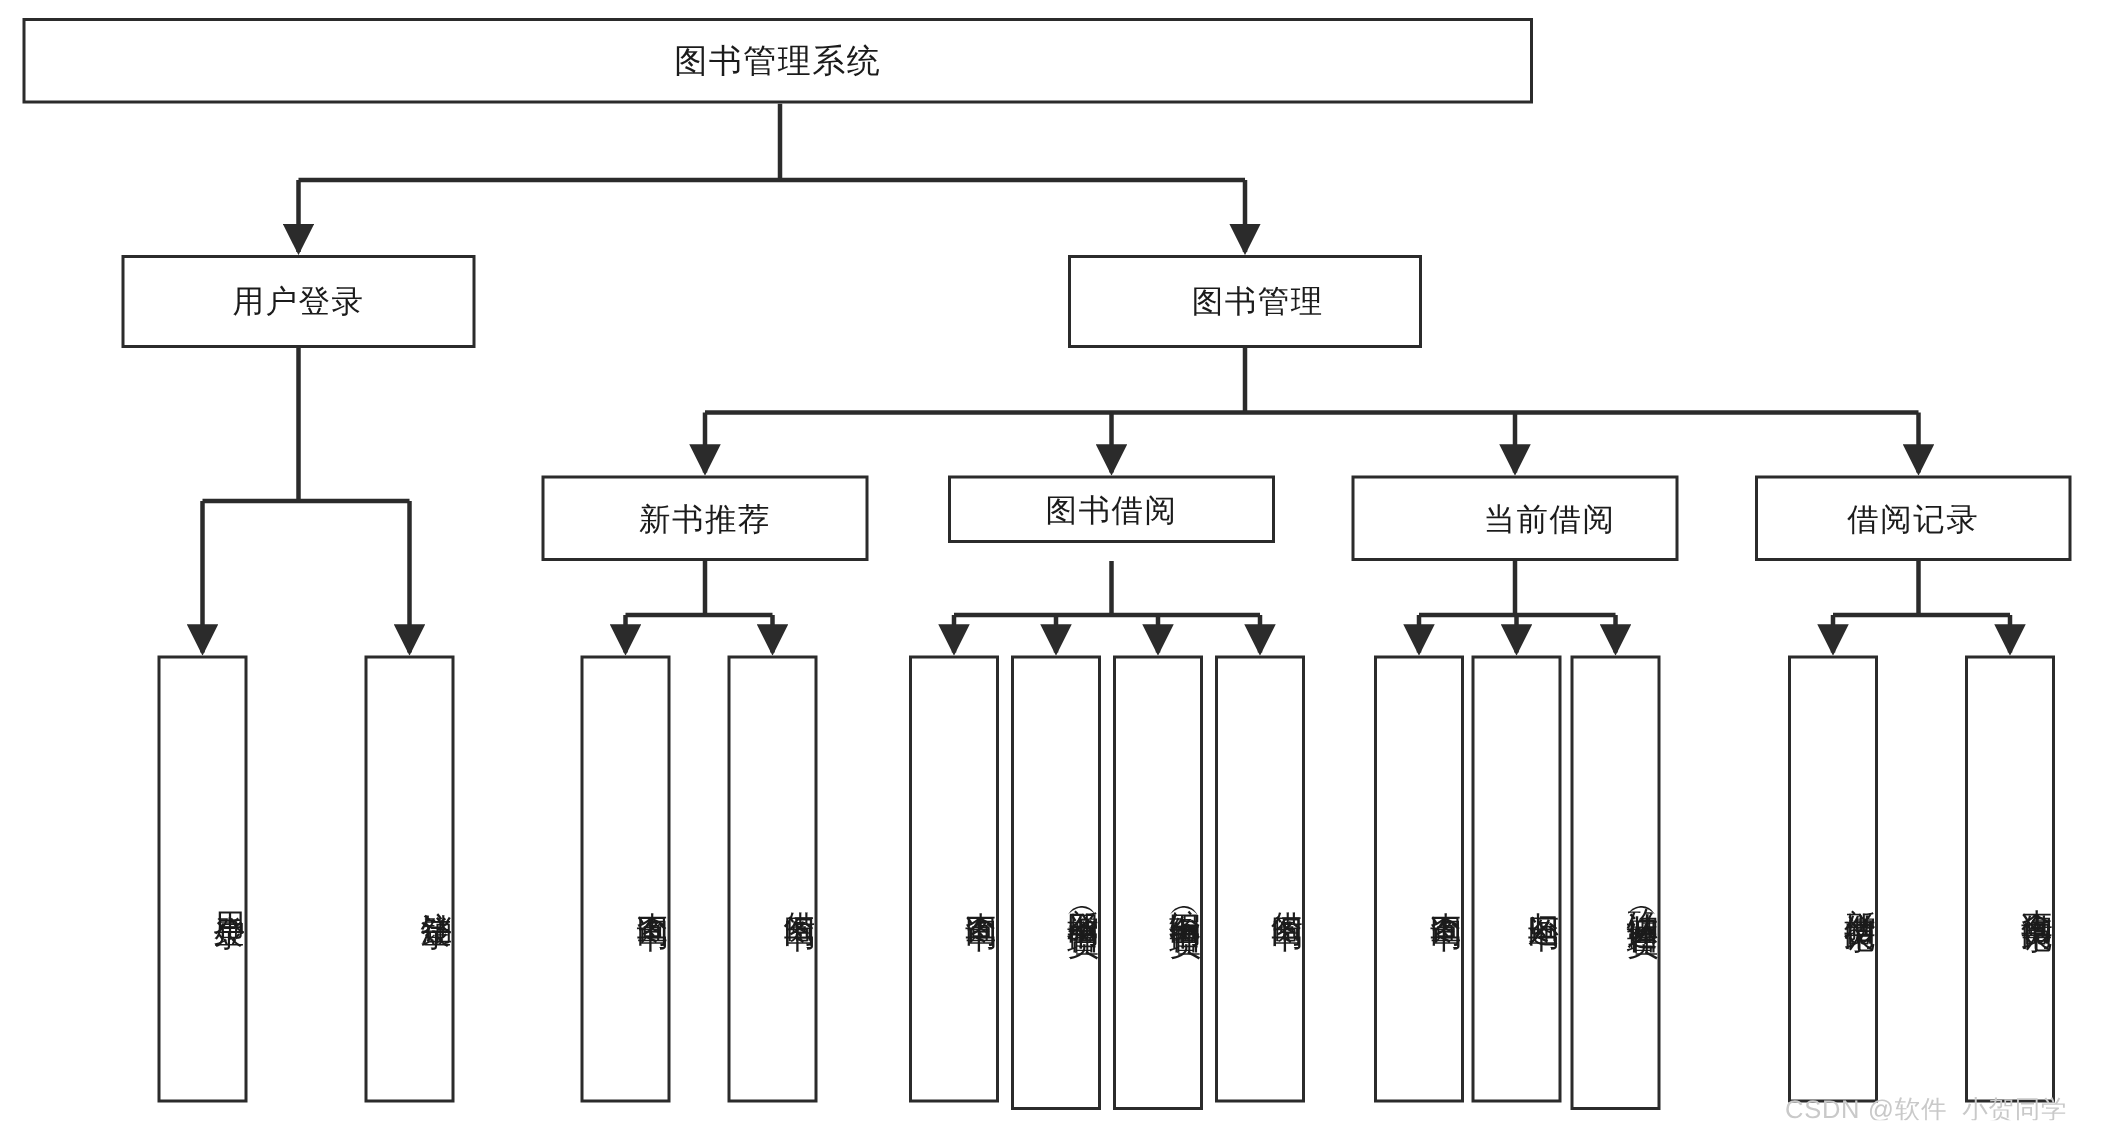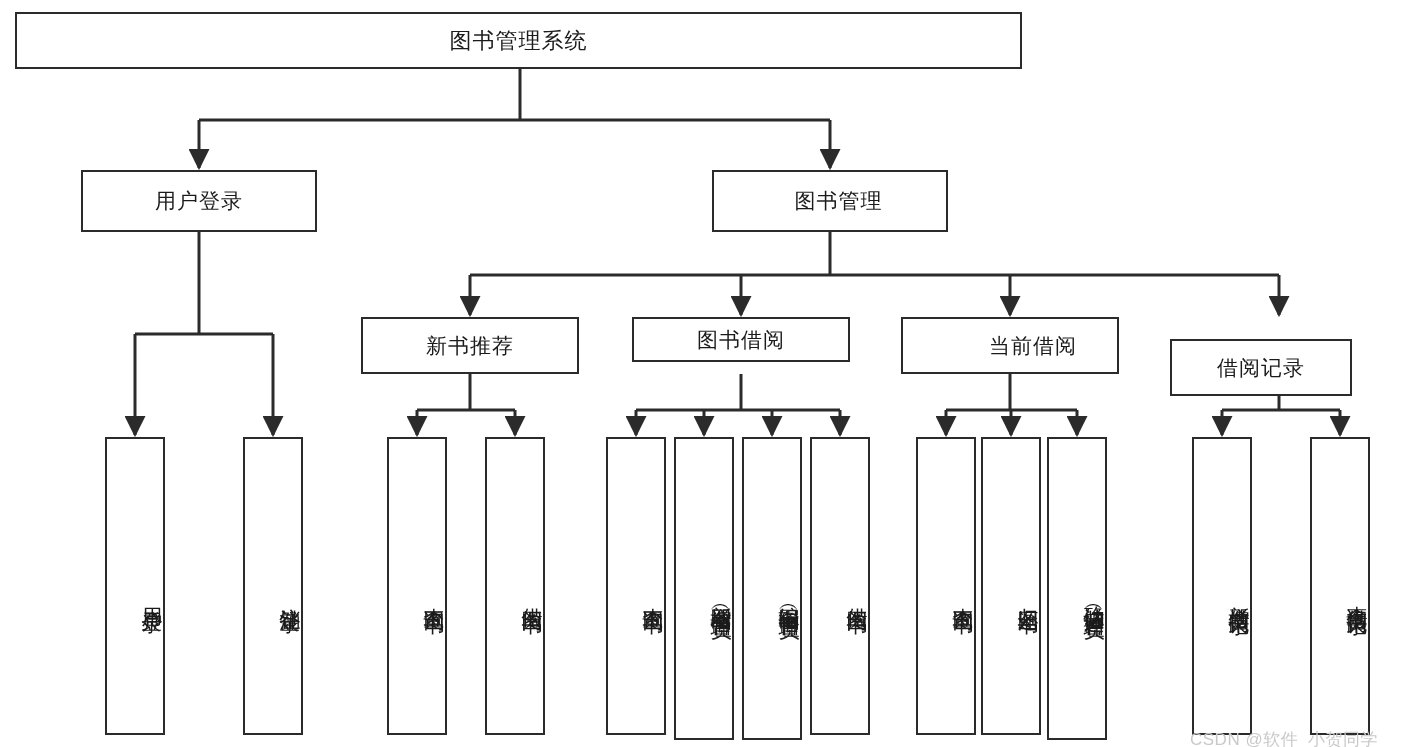--- a/index.html
+++ b/index.html
@@ -135,21 +135,21 @@
 
   <div class="node h" style="left:361px; top:317px; width:218px; height:57px;justify-content:center;">
     <span>新书推荐</span>
   </div>
   <div class="node h" style="left:632px; top:317px; width:218px; height:45px;">
     <span>图书借阅</span>
   </div>
   <div class="node h" style="left:901px; top:317px; width:218px; height:57px;padding-left:46px;">
     <span>当前借阅</span>
   </div>
-  <div class="node h" style="left:1170px; top:317px; width:182px; height:57px;margin-top:22px;">
+  <div class="node h" style="left:1170px; top:317px; width:211px; height:57px;">
     <span>借阅记录</span>
   </div>
 
   <div class="node v" style="left:105px; top:437px; width:60px; height:298px;">
     <span>用户登录</span>
   </div>
   <div class="node v" style="left:243px; top:437px; width:60px; height:298px;">
     <span>注销登录</span>
   </div>
 

